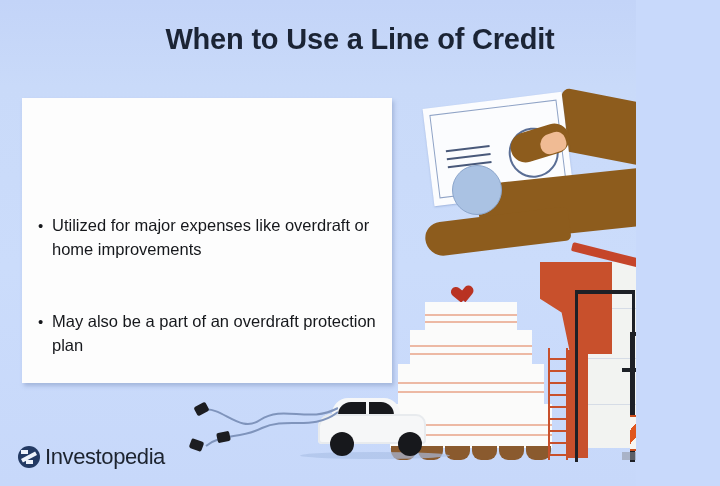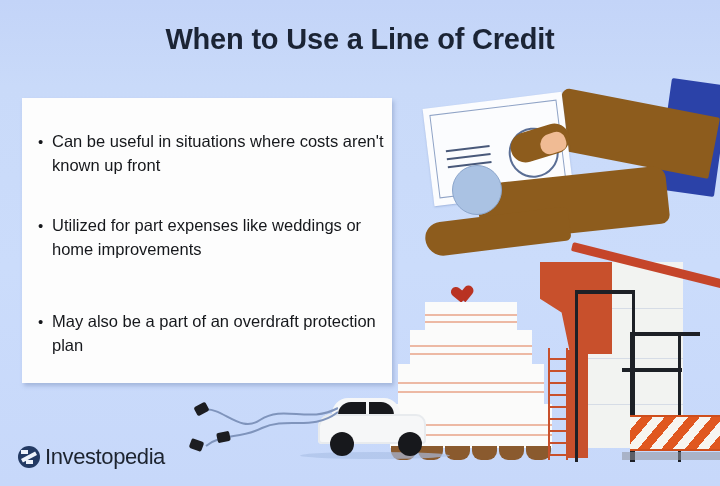--- a/index.html
+++ b/index.html
@@ -2,21 +2,21 @@
 <html><head>
 <meta charset="utf-8">
 <style>
   html,body{margin:0;padding:0;}
   body{
     width:720px;height:486px;overflow:hidden;
     font-family:"Liberation Sans", sans-serif;
     background:#c8d9fb;
   }
   #stage{
-    position:relative;width:720px;height:486px;overflow:hidden;
+    position:relative;width:636px;height:486px;overflow:hidden;
     background:linear-gradient(180deg,#c3d4f8 0%,#c9daf9 18%,#cbdcfb 55%,#c7d8fa 100%);
   }
 
   
   #title{
     position:absolute;left:0;top:22px;width:720px;
     text-align:center;
     font-size:29px;line-height:34px;font-weight:bold;
     color:#1b2435;letter-spacing:-0.2px;
   }
@@ -202,22 +202,21 @@
   #string{position:absolute;left:188px;top:398px;width:150px;height:60px;}
 </style>
 </head>
 <body>
 
 <div id="stage">
 
   <div id="title">When to Use a Line of Credit</div>
 
   <div id="panel">
-    <div class="bullet" id="b0">Can be useful in situations where costs aren't known up front</div>
-    <div class="bullet" id="b1">Utilized for part expenses like weddings or home improvements</div>
+    <div class="bullet" id="b1">Utilized for major expenses like overdraft or home improvements</div>
     <div class="bullet" id="b2">May also be a part of an overdraft protection plan</div>
   </div>
 
   <div id="sleeve"></div>
   <div id="arm"></div>
 
   <div id="check">
     <div id="check-inner"></div>
     <div class="check-line" id="cl1"></div>
     <div class="check-line" id="cl2"></div>

